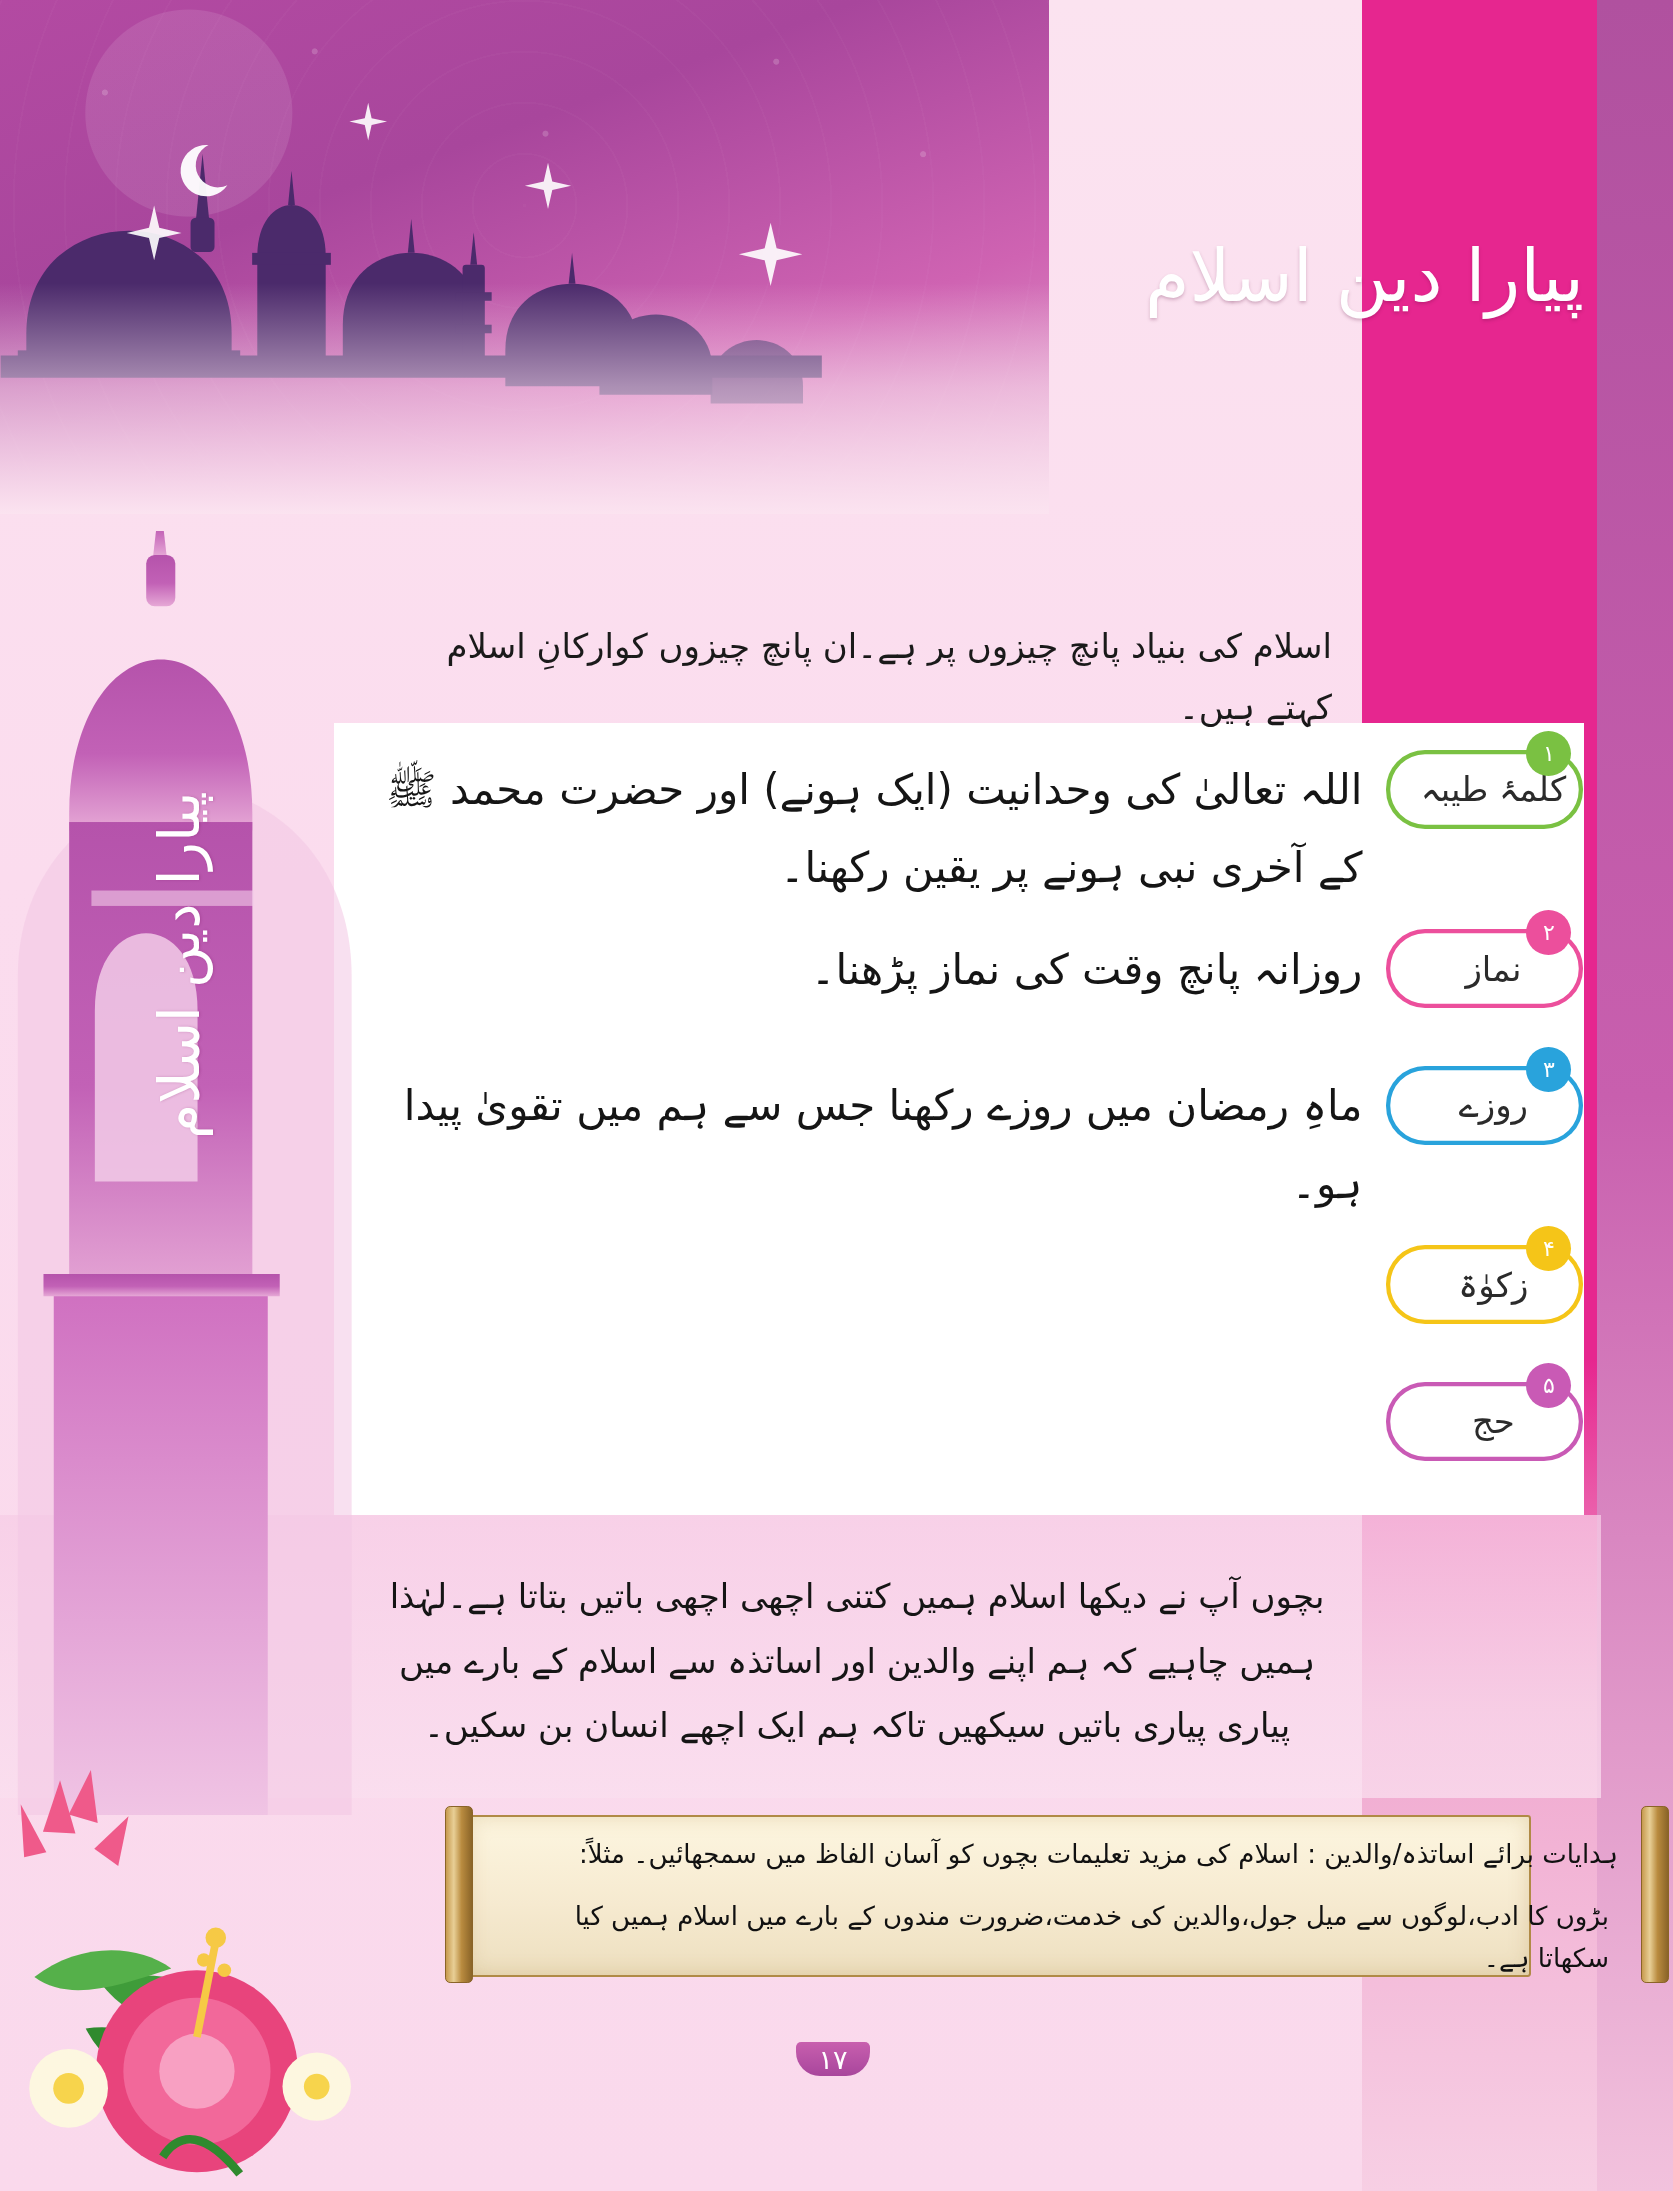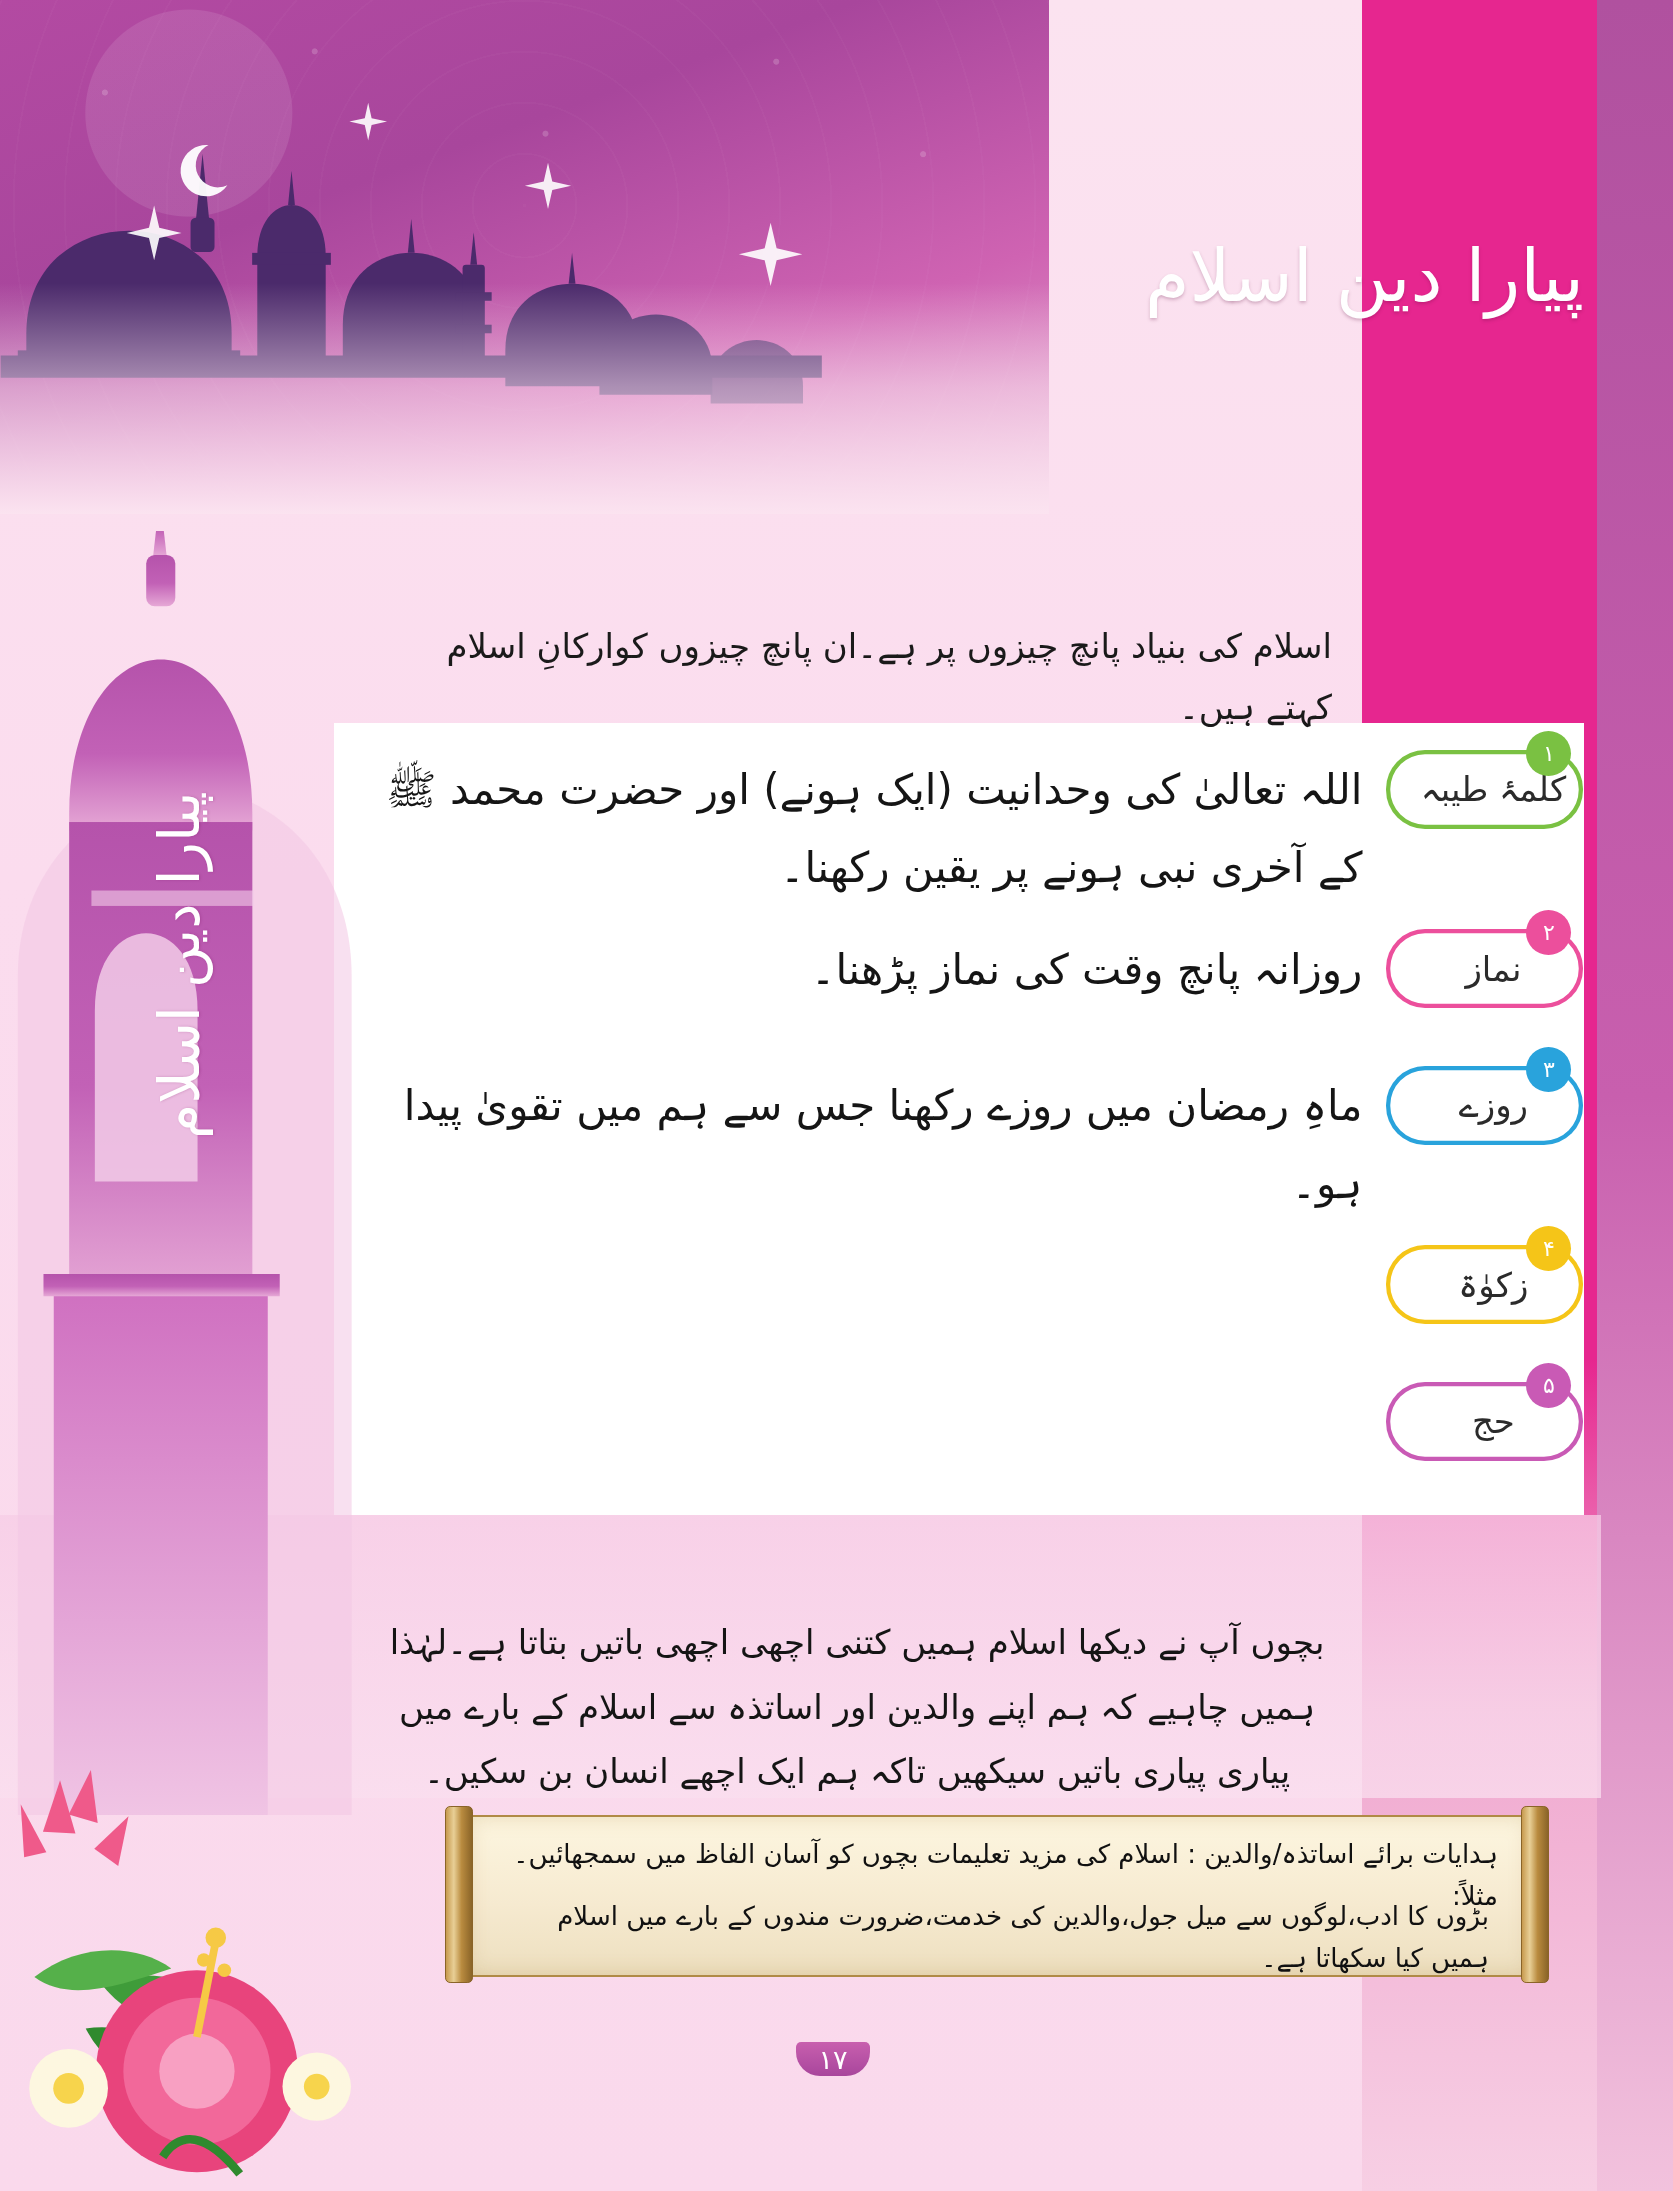--- a/index.html
+++ b/index.html
@@ -204,36 +204,36 @@
     font-size: 42px;
     line-height: 1.85;
     color: #151515;
     padding: 15.4px 24px 0 26px;
   }
 
   
   .closing {
     position: absolute;
     right: 342px;
-    top: 1610px;
+    top: 1564px;
     width: 950px;
     direction: rtl;
     text-align: center;
     font-size: 34px;
     line-height: 1.9;
     color: #151515;
     z-index: 4;
   }
 
   
   .note-scroll {
     position: absolute;
     left: 445px;
     top: 1815px;
-    width: 1104px;
+    width: 1224px;
     height: 158px;
     z-index: 5;
   }
   .scroll-body {
     position: absolute;
     left: 22px;
     top: 0;
     width: 1060px;
     height: 158px;
     background: linear-gradient(180deg, #fdf6e0 0%, #f6ead0 55%, #eddfbf 100%);

